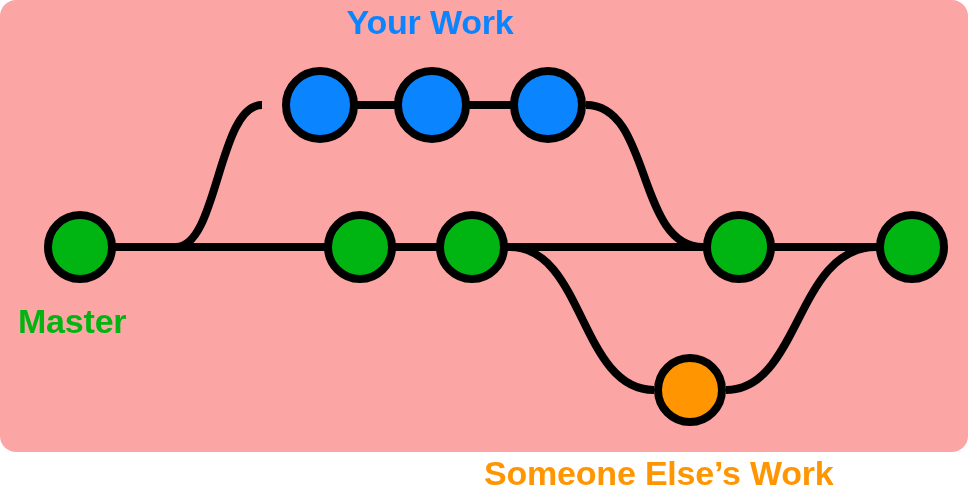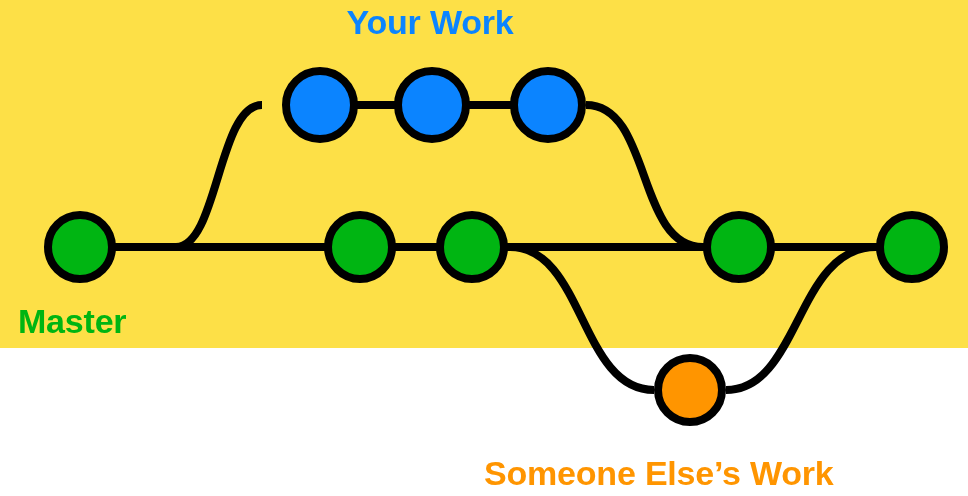--- a/index.html
+++ b/index.html
@@ -9,22 +9,23 @@
   }
   body {
     width: 968px;
     height: 496px;
     font-family: "Liberation Sans", sans-serif;
     overflow: hidden;
   }
   #diagram-root {
     position: relative;
     width: 968px;
-    height: 348px;
-    background: #fde047;
+    height: 452px;
+    background: #fca5a5;
+    border-radius: 16px;
   }
   #git-svg {
     position: absolute;
     top: 0;
     left: 0;
     width: 968px;
     height: 496px;
     display: block;
   }
   .branch-label {

